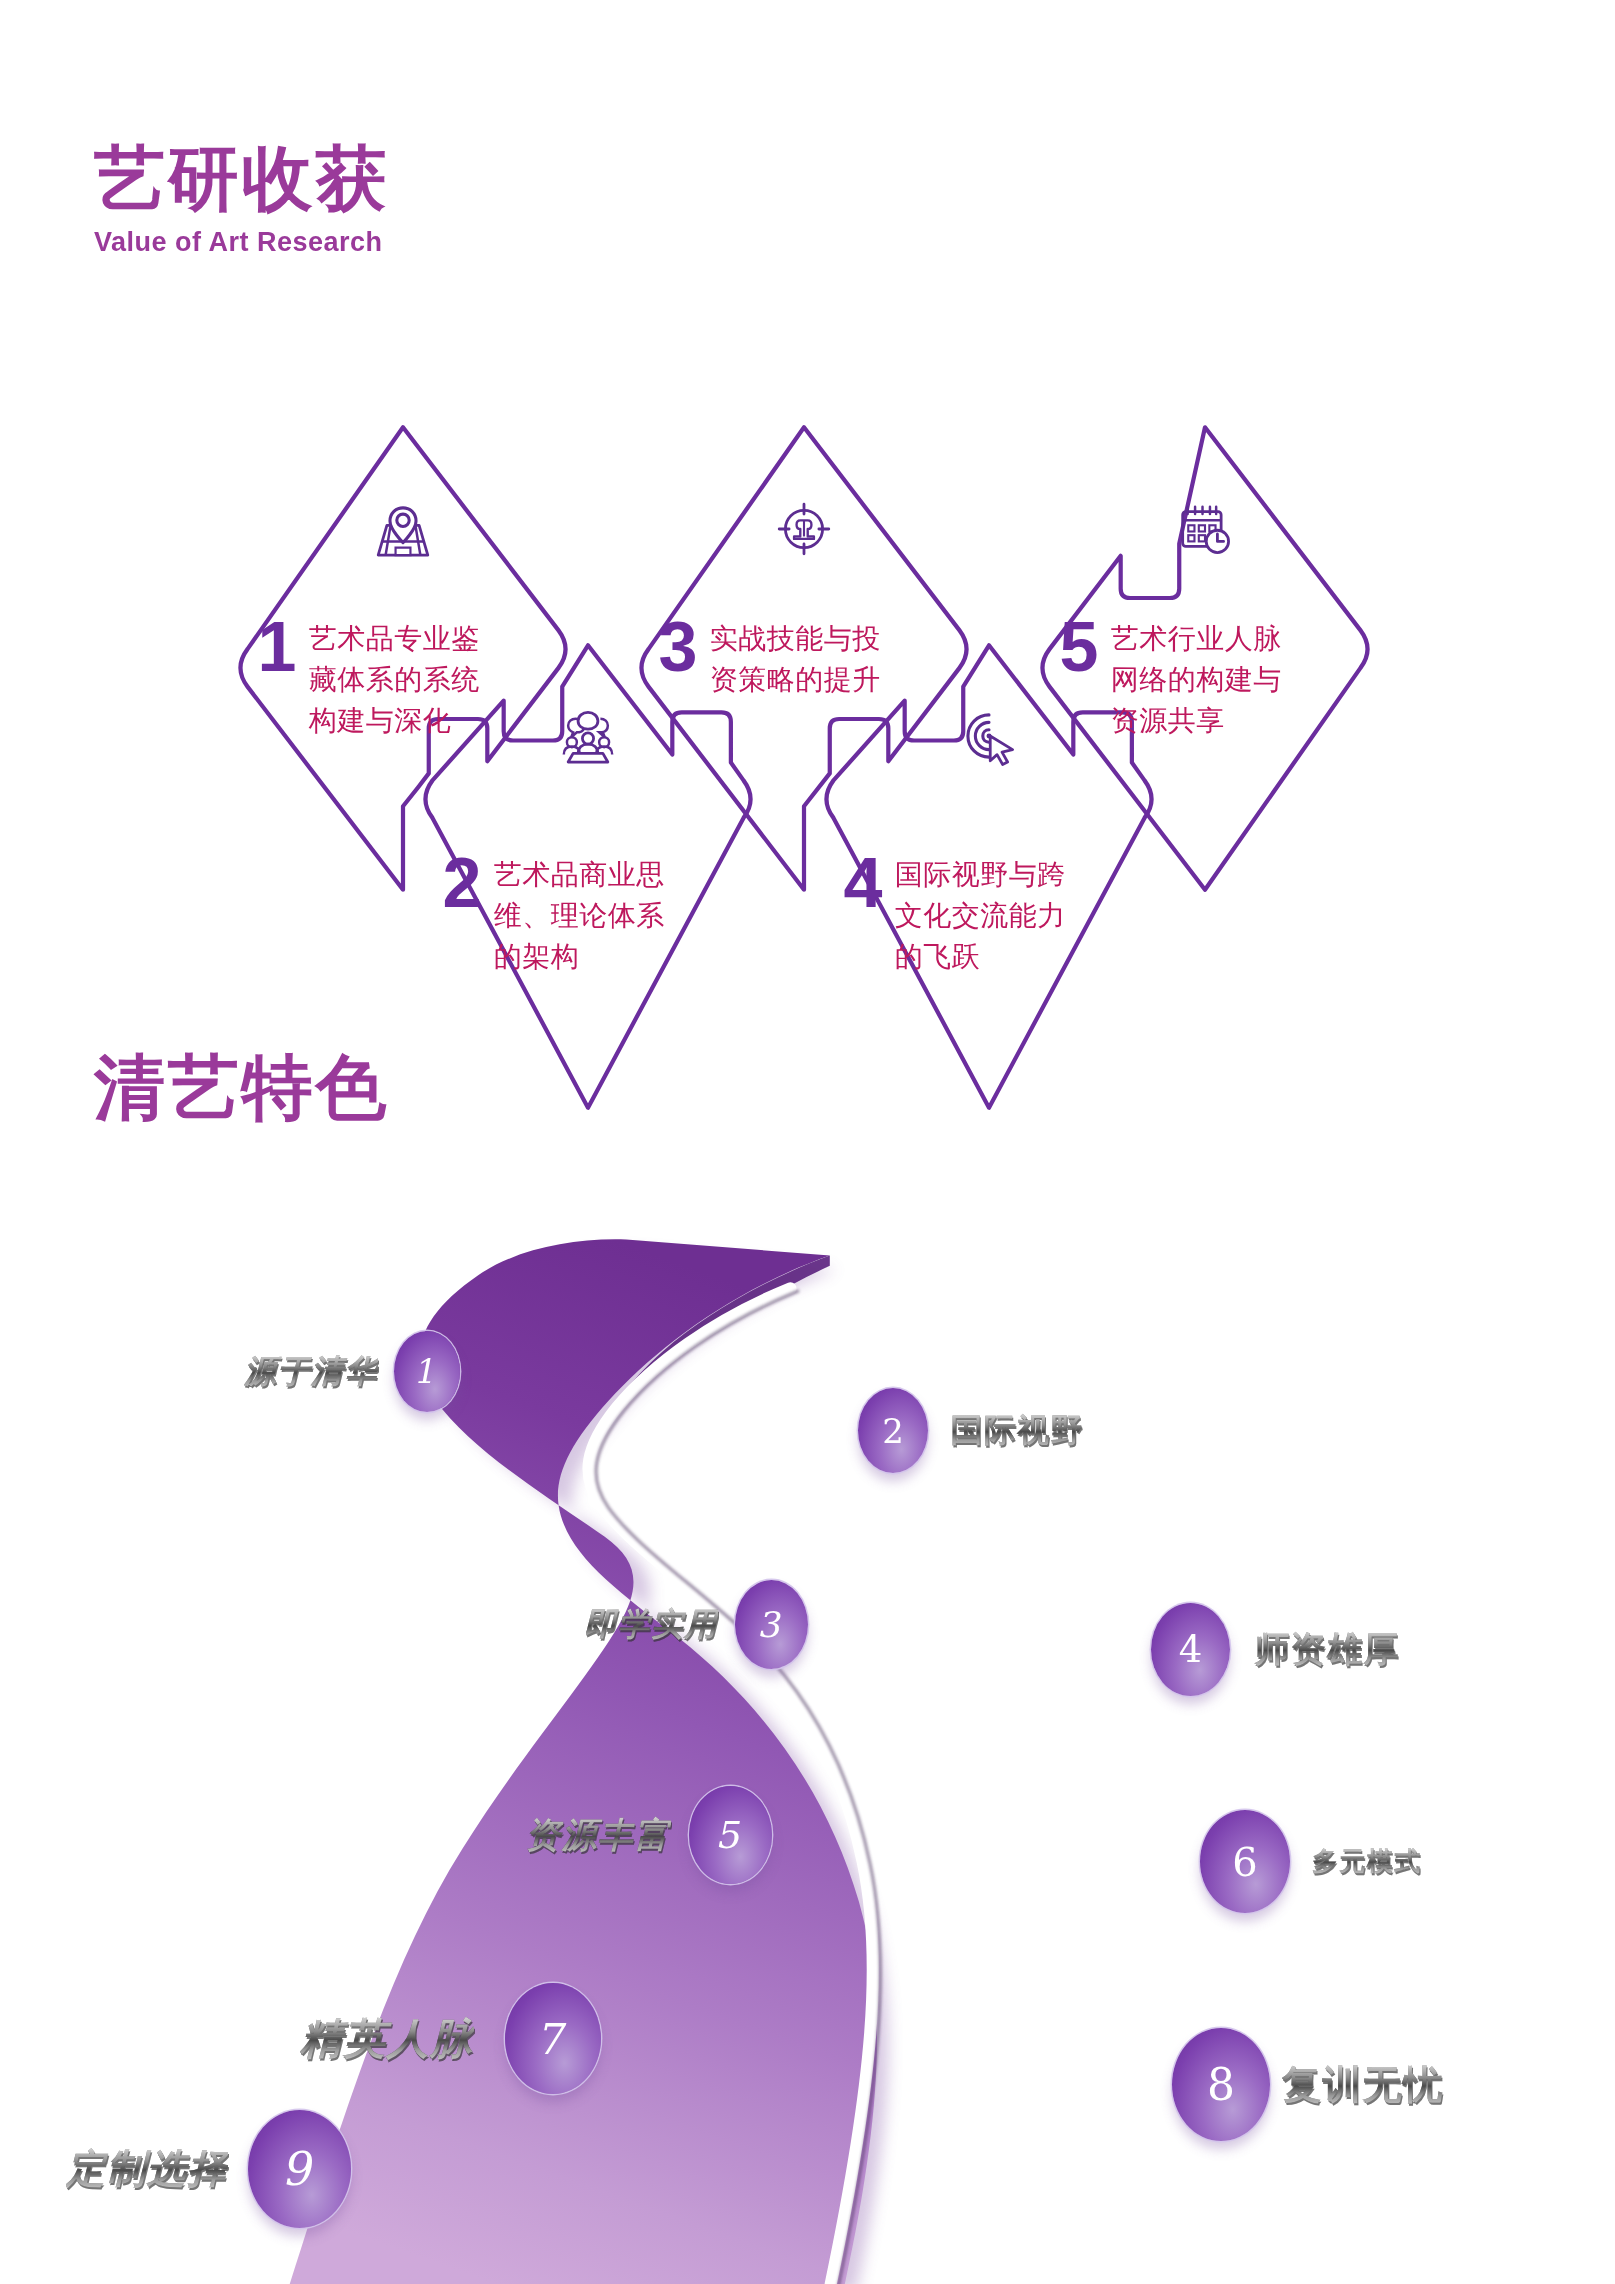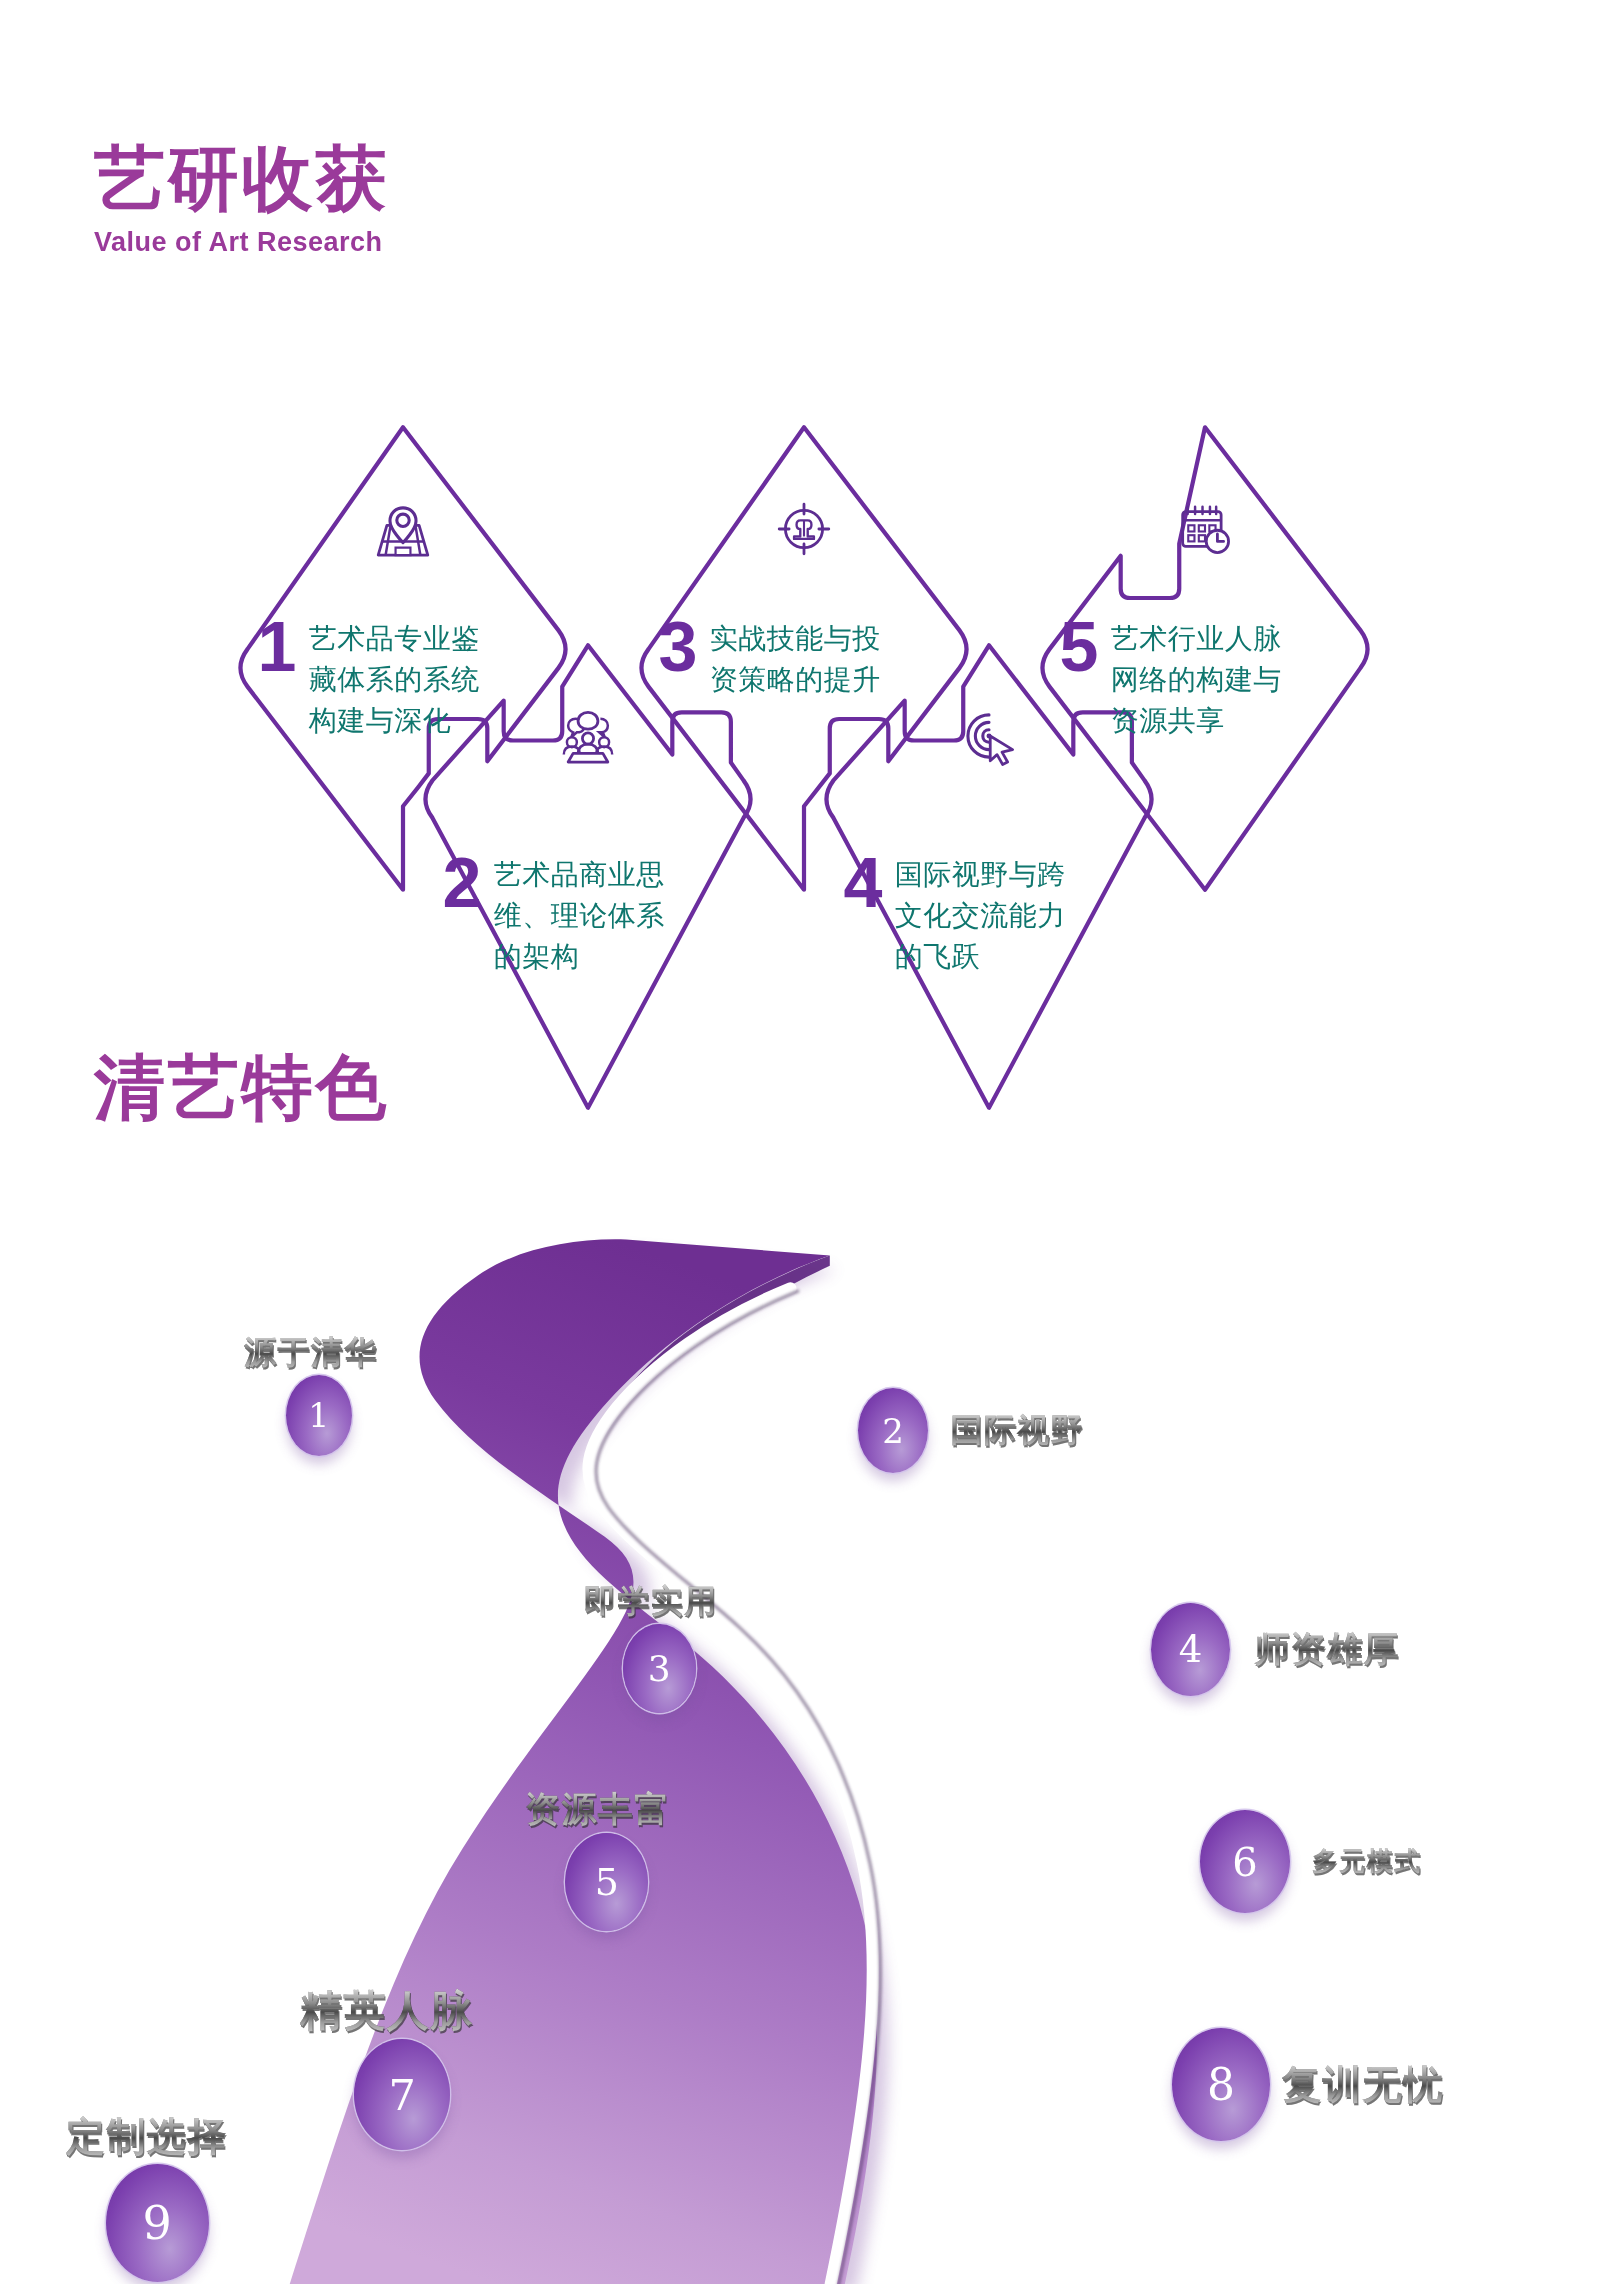--- a/index.html
+++ b/index.html
@@ -39,31 +39,31 @@
   .dia .body {
     position:absolute; left:50%; top:202px; transform:translateX(-50%);
     width:291px; display:flex; align-items:flex-start; gap:12.2px;
   }
   .dia .num {
     font-size:70px; font-weight:bold; color:#6b2d9e; line-height:0.92;
     font-family:"Liberation Sans","DejaVu Sans",sans-serif;
     flex:0 0 auto; margin-top:-3.8px;
   }
   .dia .txt {
-    font-size:28px; line-height:1.46; color:#0f766e; letter-spacing:0.5px;
+    font-size:28px; line-height:1.46; color:#be185d; letter-spacing:0.5px;
     font-family:"DejaVu Serif","Liberation Serif",serif;
     max-width:183px;
   }
 
   
   #road-sec { position:absolute; left:0; top:1233px; width:1616px; height:1051px; }
   #road-sec > svg { position:absolute; left:0; top:0; width:1616px; height:1051px; }
 
   .node { position:absolute; display:flex; align-items:center; }
-  .node.left  { flex-direction:column; }
+  .node.left  { flex-direction:row;font-style:italic; }
   .node.right { flex-direction:row; }
   .bubble {
     position:relative; border-radius:50%;
     background:
       radial-gradient(ellipse at 62% 72%, #b79bd6 0%, #9a6ac4 35%, #7b3fae 72%, #6a2f9c 100%);
     box-shadow:0 0 0 1.4px rgba(210,195,235,.92), 0 8.4px 12.2px rgba(120,80,160,.30);
     display:flex; align-items:center; justify-content:center;
     flex:0 0 auto;
   }
   .bubble span {

